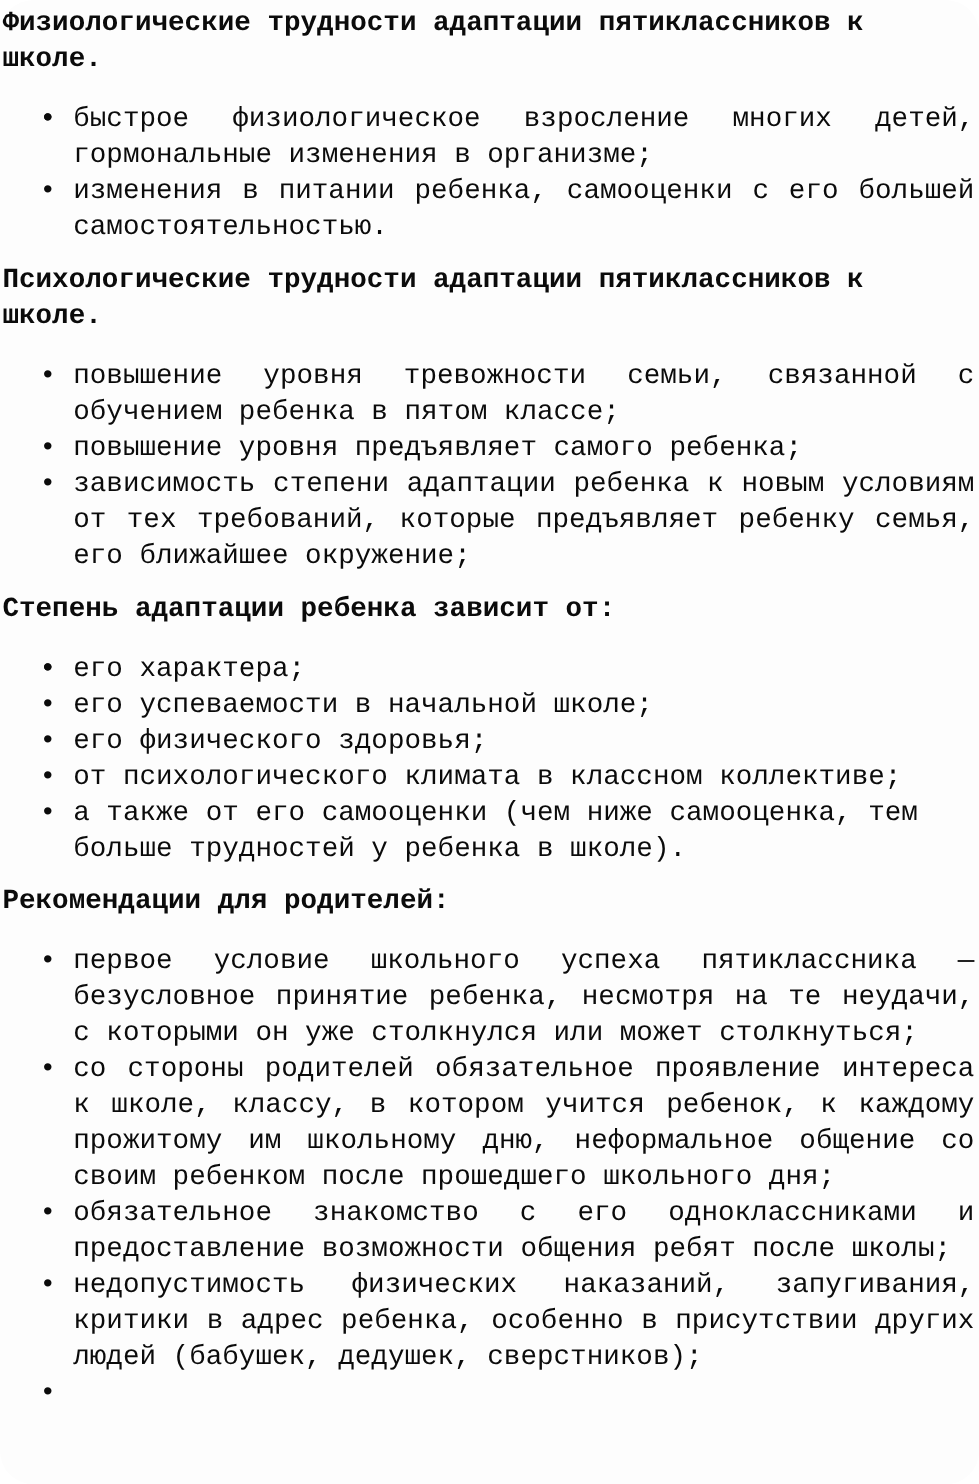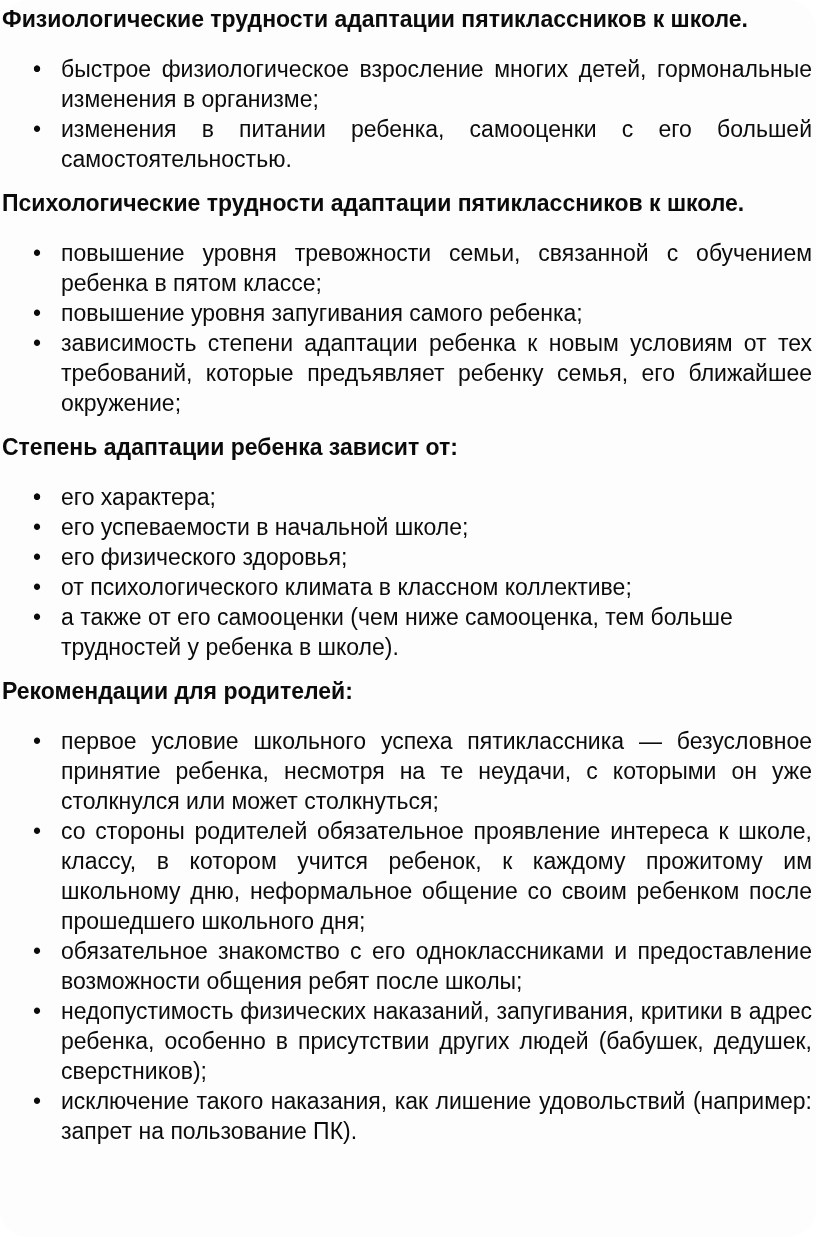--- a/index.html
+++ b/index.html
@@ -8,21 +8,21 @@
     background: #ffffff;
   }
   .page {
     position: relative;
     width: 816px;
     height: 1237px;
     box-sizing: border-box;
     padding: 4px 2px 0 2px;
     background: #fdfdfd;
     color: #0b0b0b;
-    font-family: Liberation Sans, sans-serif;
+    font-family: Liberation Mono, monospace;
     overflow: hidden;
     border-radius: 28px;
   }
   .heading {
     font-size: 23px;
     font-weight: bold;
     line-height: 30px;
     margin: 14px 0 20px 0;
     text-align: left;
   }
@@ -77,21 +77,21 @@
   </ul>
 
   <div class="heading">Психологические трудности адаптации пятиклассников к школе.</div>
   <ul class="bullet-list">
     <li class="list-item">
       <span class="bullet-marker">•</span>
       <span>повышение уровня тревожности семьи, связанной с обучением ребенка в пятом классе;</span>
     </li>
     <li class="list-item">
       <span class="bullet-marker">•</span>
-      <span>повышение уровня запугивания самого ребенка;</span>
+      <span>повышение уровня предъявляет самого ребенка;</span>
     </li>
     <li class="list-item">
       <span class="bullet-marker">•</span>
       <span>зависимость степени адаптации ребенка к новым условиям от тех требований, которые предъявляет ребенку семья, его ближайшее окружение;</span>
     </li>
   </ul>
 
   <div class="heading">Степень адаптации ребенка зависит от:</div>
   <ul class="bullet-list">
     <li class="list-item">
@@ -132,17 +132,16 @@
     <li class="list-item">
       <span class="bullet-marker">•</span>
       <span>обязательное знакомство с его одноклассниками и предоставление возможности общения ребят после школы;</span>
     </li>
     <li class="list-item">
       <span class="bullet-marker">•</span>
       <span>недопустимость физических наказаний, запугивания, критики в адрес ребенка, особенно в присутствии других людей (бабушек, дедушек, сверстников);</span>
     </li>
     <li class="list-item">
       <span class="bullet-marker">•</span>
-      <span>исключение такого наказания, как лишение удовольствий (например: запрет на пользование ПК).</span>
     </li>
   </ul>
 
 </div>
 
 </body></html>

